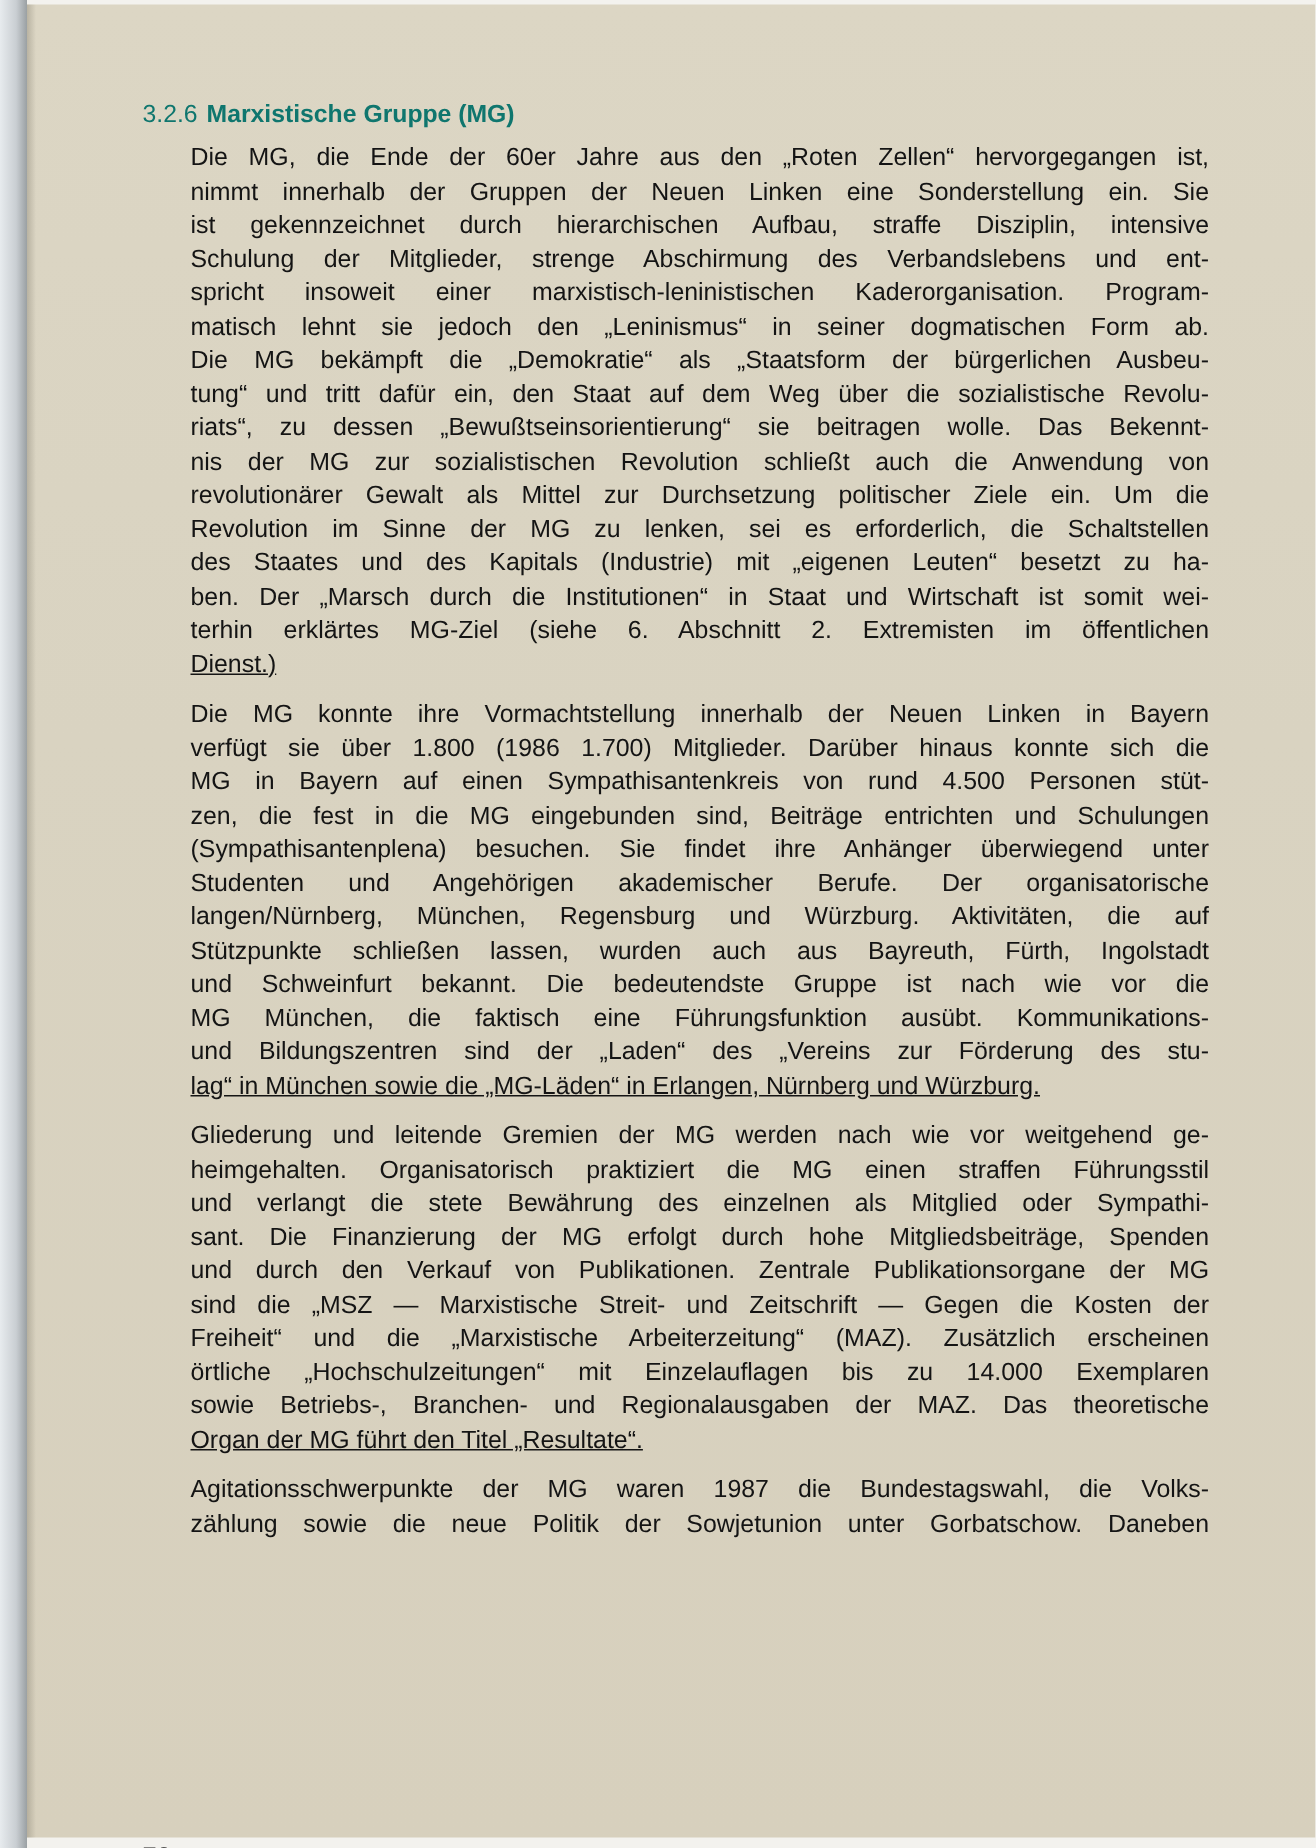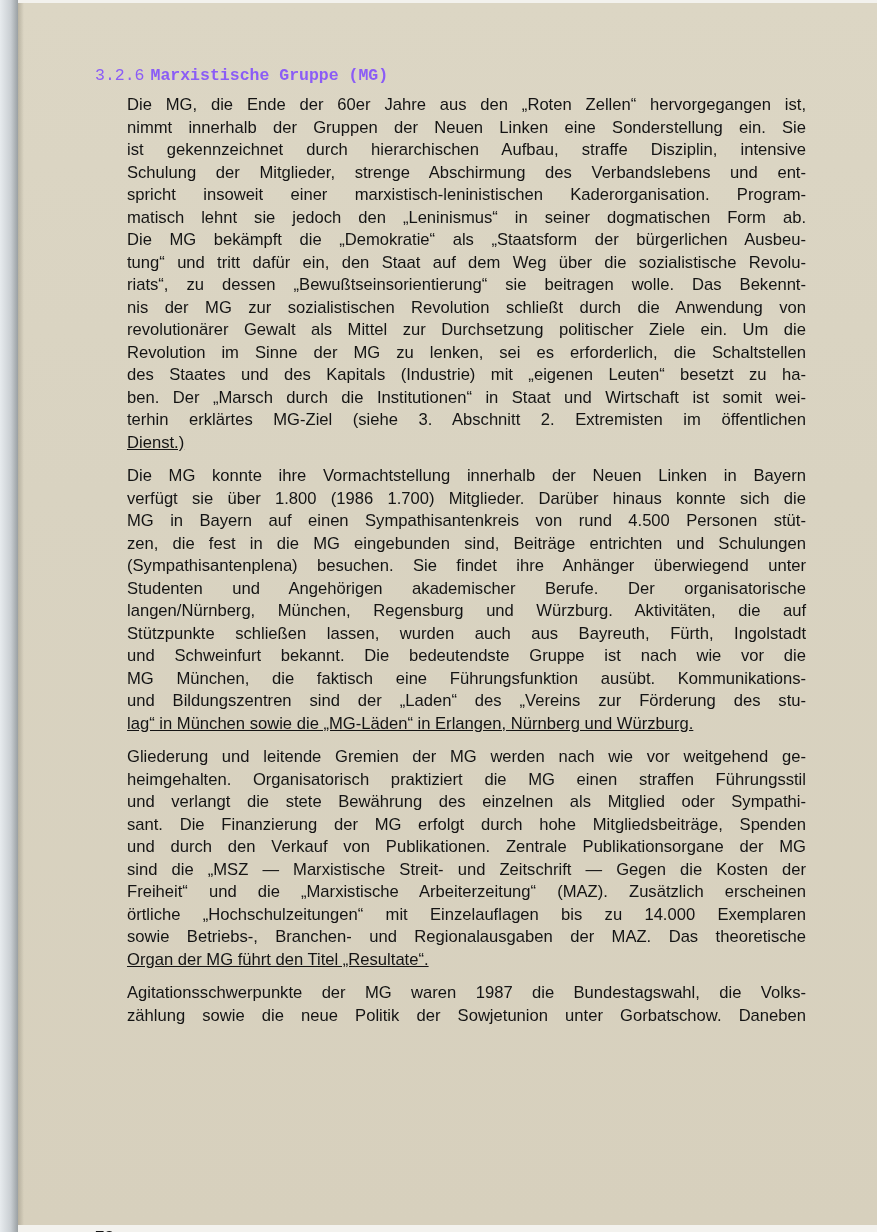--- a/index.html
+++ b/index.html
@@ -22,22 +22,21 @@
     }
     .content {
       position: absolute; left: 95px; top: 65px; width: 711px;
       font-family: "Liberation Sans", sans-serif;
       color: #141414;
       font-size: 16.6px;
       line-height: 22.5px;
     }
     .heading {
       font-size: 16.5px; line-height: 22px; margin: 0 0 7px 0;
-      color: #8b5cf6;
-      font-family: Liberation Mono, monospace;
+      color: #0f766e;
     }
     .heading .num { font-weight: normal; margin-right: 6px; }
     .heading .title { font-weight: bold; }
     p.para {
       margin: 0 0 11px 0;
       text-align: justify;
     }
     .line { display: block; text-align: justify; text-align-last: justify; height: 22.5px; white-space: nowrap; margin-left: 32px; }
     .line.last { text-align-last: left; text-decoration: underline; }
     .page-number {
@@ -61,26 +60,26 @@
       <p class="para">
         <span class="line">Die MG, die Ende der 60er Jahre aus den „Roten Zellen“ hervorgegangen ist,</span>
         <span class="line">nimmt innerhalb der Gruppen der Neuen Linken eine Sonderstellung ein. Sie</span>
         <span class="line">ist gekennzeichnet durch hierarchischen Aufbau, straffe Disziplin, intensive</span>
         <span class="line">Schulung der Mitglieder, strenge Abschirmung des Verbandslebens und ent-</span>
         <span class="line">spricht insoweit einer marxistisch-leninistischen Kaderorganisation. Program-</span>
         <span class="line">matisch lehnt sie jedoch den „Leninismus“ in seiner dogmatischen Form ab.</span>
         <span class="line">Die MG bekämpft die „Demokratie“ als „Staatsform der bürgerlichen Ausbeu-</span>
         <span class="line">tung“ und tritt dafür ein, den Staat auf dem Weg über die sozialistische Revolu-</span>
         <span class="line">riats“, zu dessen „Bewußtseinsorientierung“ sie beitragen wolle. Das Bekennt-</span>
-        <span class="line">nis der MG zur sozialistischen Revolution schließt durch die Anwendung von</span>
+        <span class="line">nis der MG zur sozialistischen Revolution schließt auch die Anwendung von</span>
         <span class="line">revolutionärer Gewalt als Mittel zur Durchsetzung politischer Ziele ein. Um die</span>
         <span class="line">Revolution im Sinne der MG zu lenken, sei es erforderlich, die Schaltstellen</span>
         <span class="line">des Staates und des Kapitals (Industrie) mit „eigenen Leuten“ besetzt zu ha-</span>
         <span class="line">ben. Der „Marsch durch die Institutionen“ in Staat und Wirtschaft ist somit wei-</span>
-        <span class="line">terhin erklärtes MG-Ziel (siehe 3. Abschnitt 2. Extremisten im öffentlichen</span>
+        <span class="line">terhin erklärtes MG-Ziel (siehe 6. Abschnitt 2. Extremisten im öffentlichen</span>
         <span class="line last">Dienst.)</span>
       </p>
       <p class="para">
         <span class="line">Die MG konnte ihre Vormachtstellung innerhalb der Neuen Linken in Bayern</span>
         <span class="line">verfügt sie über 1.800 (1986 1.700) Mitglieder. Darüber hinaus konnte sich die</span>
         <span class="line">MG in Bayern auf einen Sympathisantenkreis von rund 4.500 Personen stüt-</span>
         <span class="line">zen, die fest in die MG eingebunden sind, Beiträge entrichten und Schulungen</span>
         <span class="line">(Sympathisantenplena) besuchen. Sie findet ihre Anhänger überwiegend unter</span>
         <span class="line">Studenten und Angehörigen akademischer Berufe. Der organisatorische</span>
         <span class="line">langen/Nürnberg, München, Regensburg und Würzburg. Aktivitäten, die auf</span>

